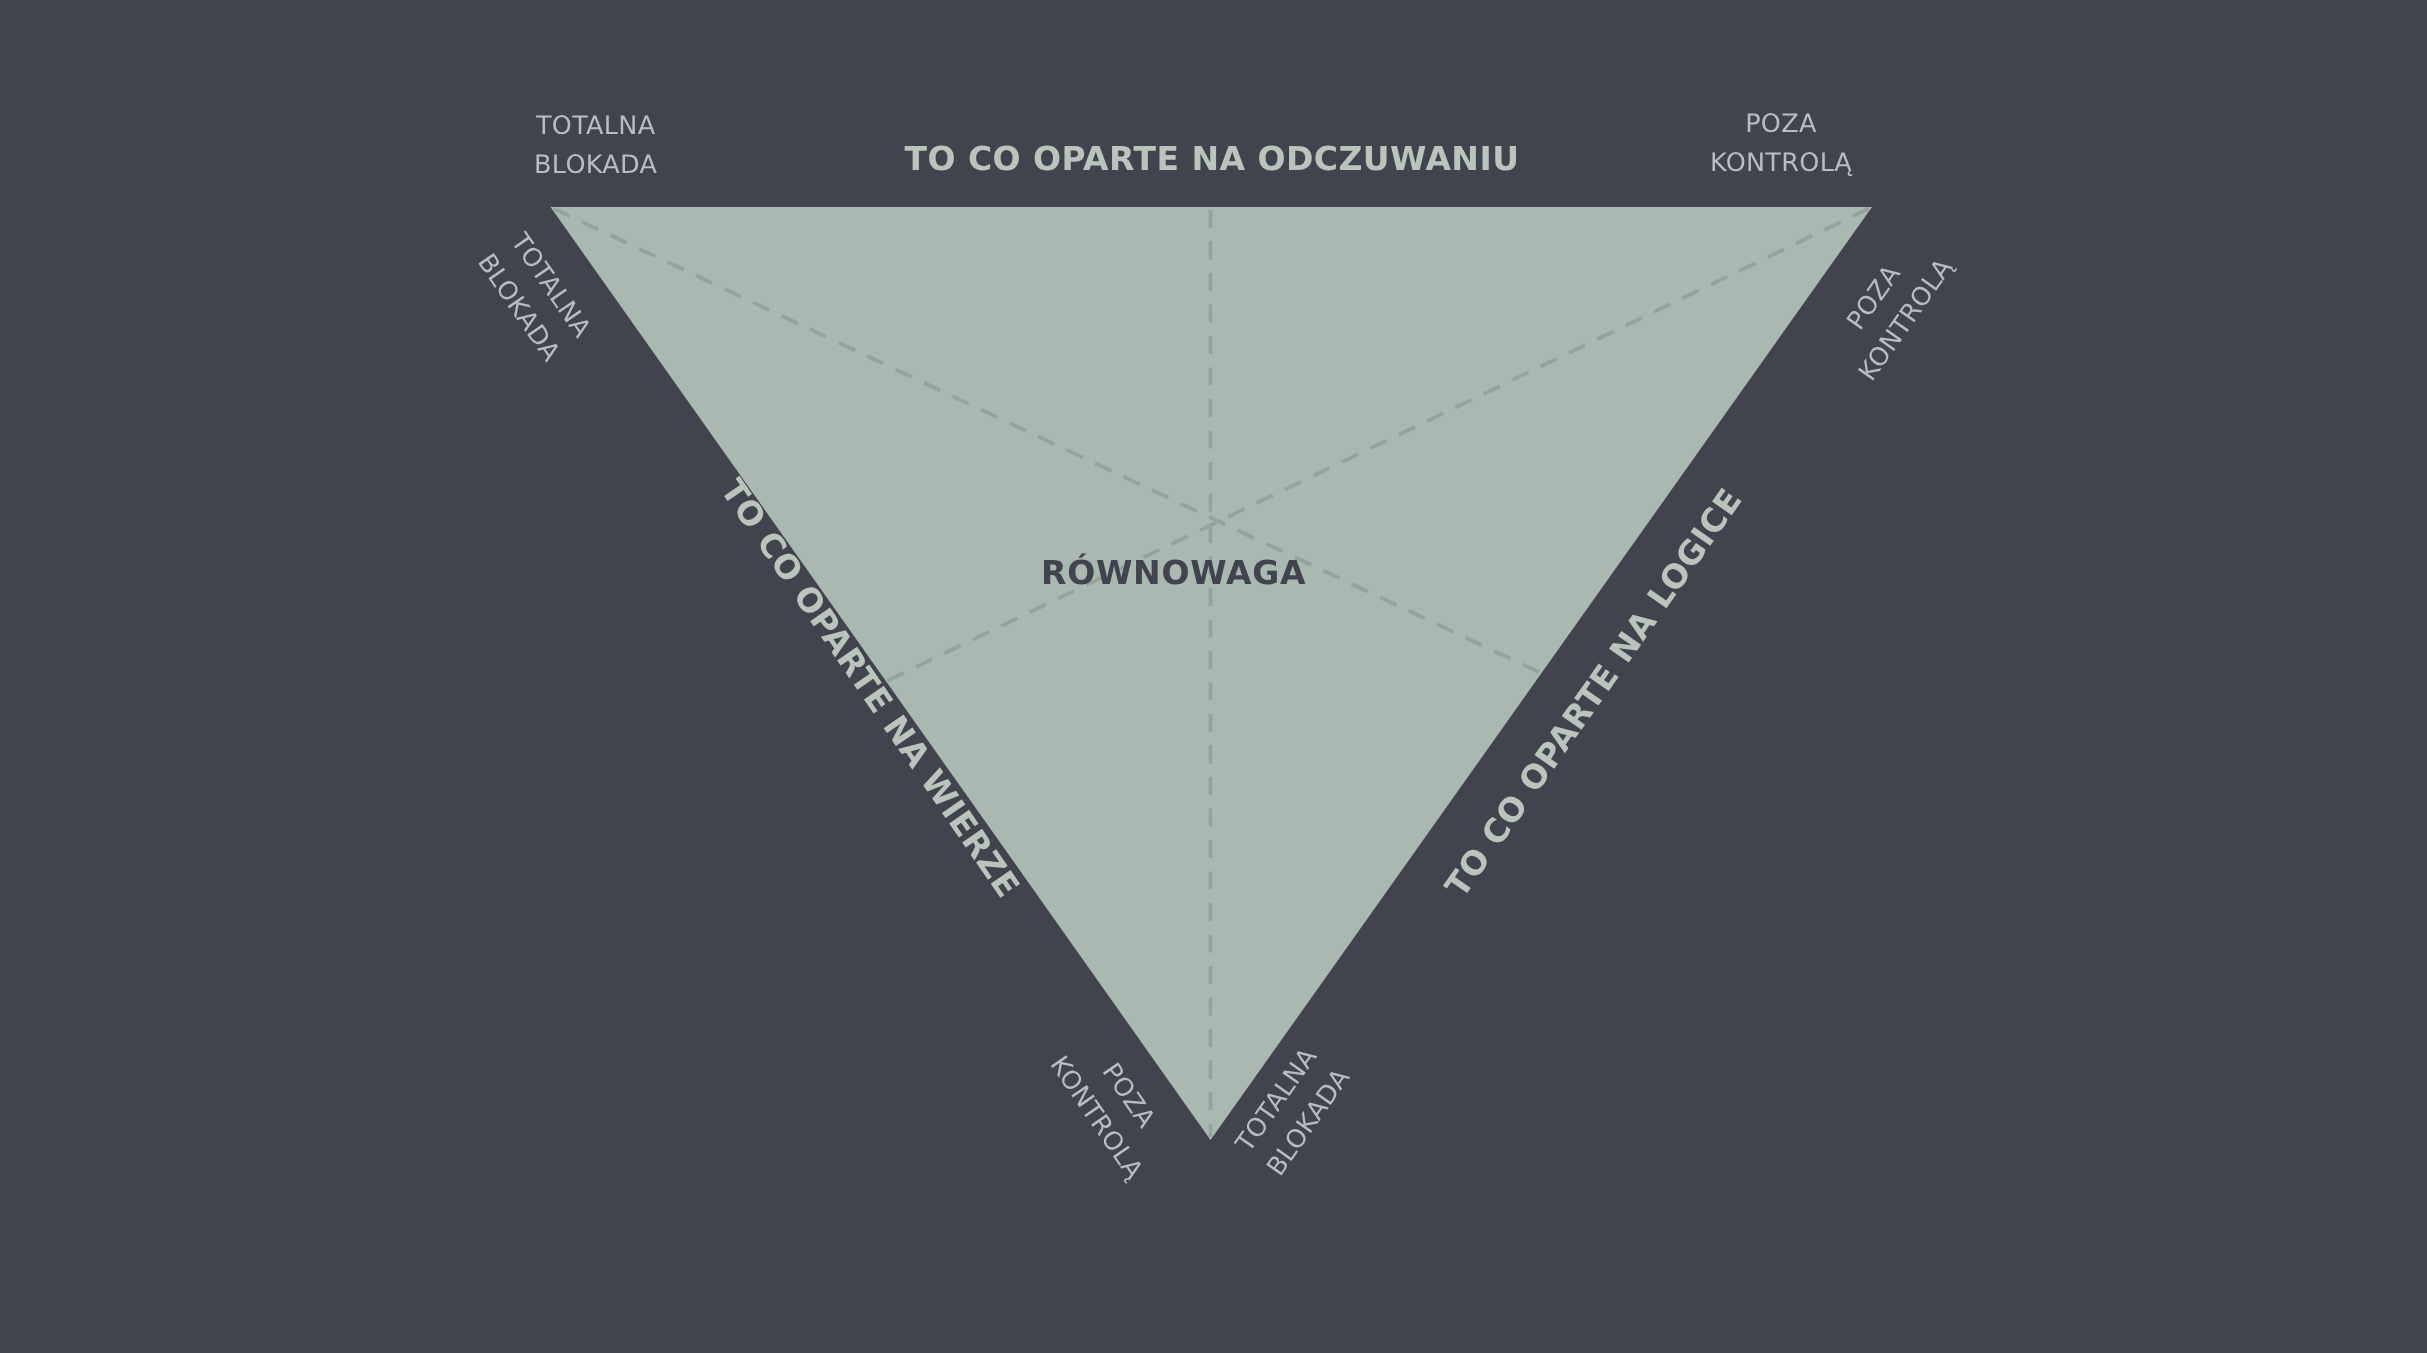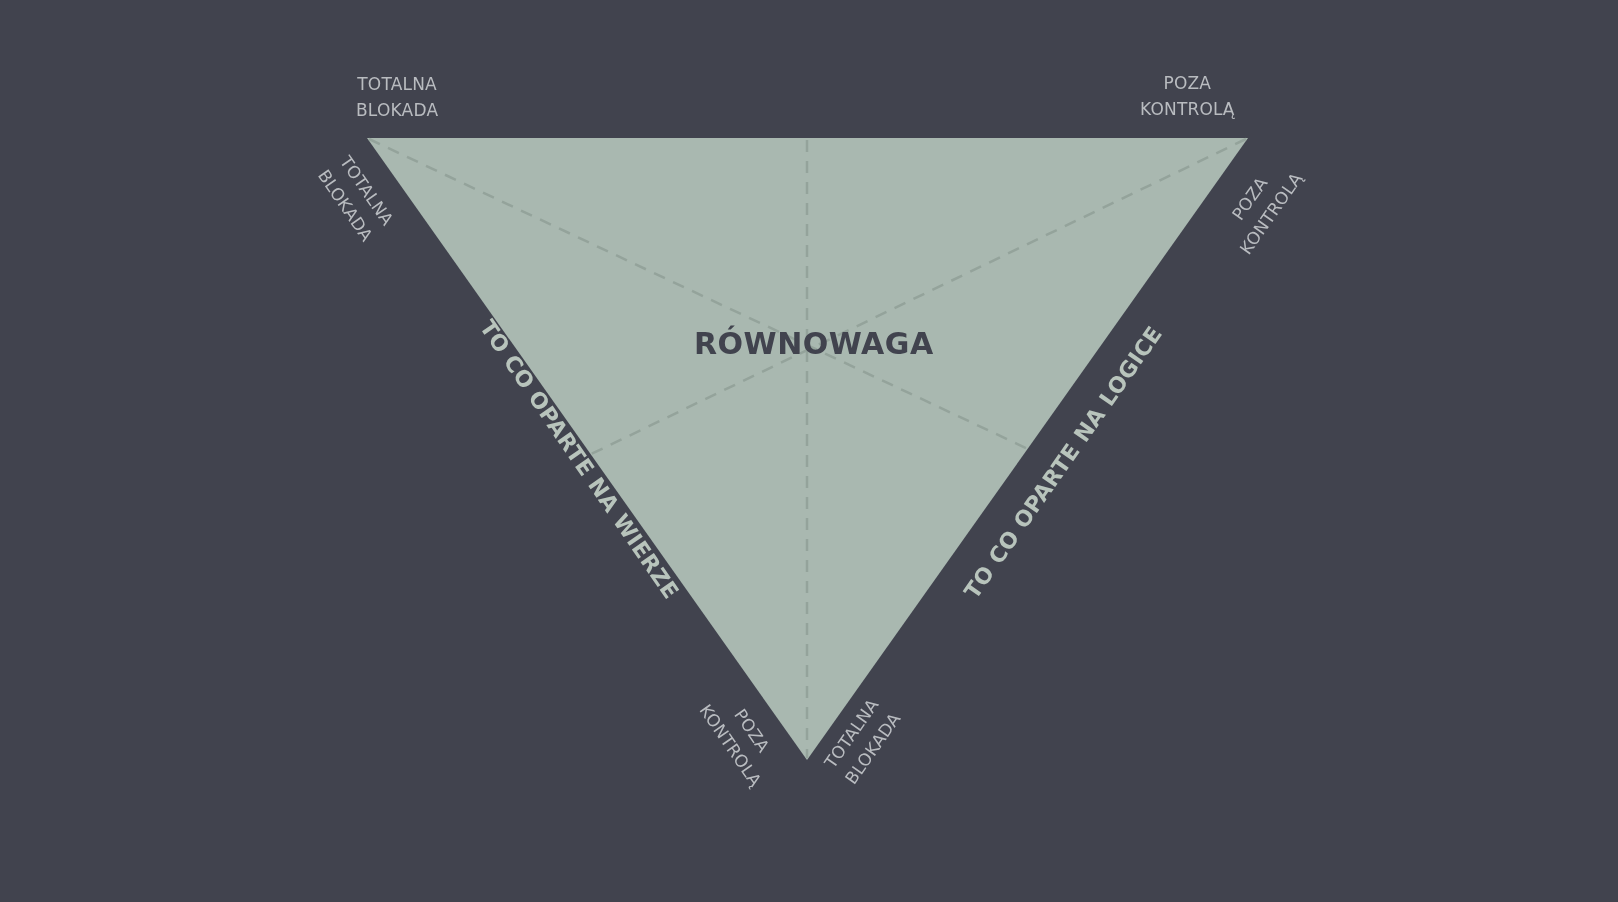--- a/index.html
+++ b/index.html
@@ -13,36 +13,37 @@
     #diagram { position: absolute; left: 0; top: 0; width: 1618px; height: 902px; }
     .lbl { position: absolute; white-space: nowrap; transform-origin: center center; }
     .corner {
       color: #b9bcc0; font-size: 17px; line-height: 26px; text-align: center;
       font-weight: 400; letter-spacing: 0.2px;
     }
     .side {
       color: #b8c4bc; font-size: 22px; font-weight: 700; letter-spacing: 0.3px;
     }
     .center-title {
-      color: #41434e; font-size: 30px; font-weight: 700; letter-spacing: 0.5px;
+      color: #41434e; font-size: 22px; font-weight: 700; letter-spacing: 0.5px; margin-top: 44px;
     }
   </style>
 </head>
 <body>
 
 <div id="diagram">
   <svg width="1618" height="902" viewBox="0 0 1618 902" style="position:absolute;left:0;top:0;">
     <polygon points="367,138 1248,138 807,760" fill="#a9b8b0"></polygon>
     <g stroke="#94a39b" stroke-width="2.5" stroke-dasharray="12,9" fill="none">
       <line x1="807" y1="140" x2="807" y2="758"></line>
       <line x1="369" y1="139" x2="1028" y2="449"></line>
       <line x1="1246" y1="139" x2="587" y2="456"></line>
     </g>
   </svg>
 
+  <div class="lbl side" style="left:603px; top:94px;">TO CO OPARTE NA ODCZUWANIU</div>
 
   <div class="lbl center-title" style="left:694px; top:326px;">RÓWNOWAGA</div>
 
   <div class="lbl side" style="left:413px; top:447px; transform: rotate(55.5deg);">TO CO OPARTE NA WIERZE</div>
 
   <div class="lbl side" style="left:900px; top:450px; transform: rotate(-55deg);">TO CO OPARTE NA LOGICE</div>
 
   <div class="lbl corner" style="left:356px; top:71px;">
     <div>TOTALNA</div>
     <div>BLOKADA</div>

